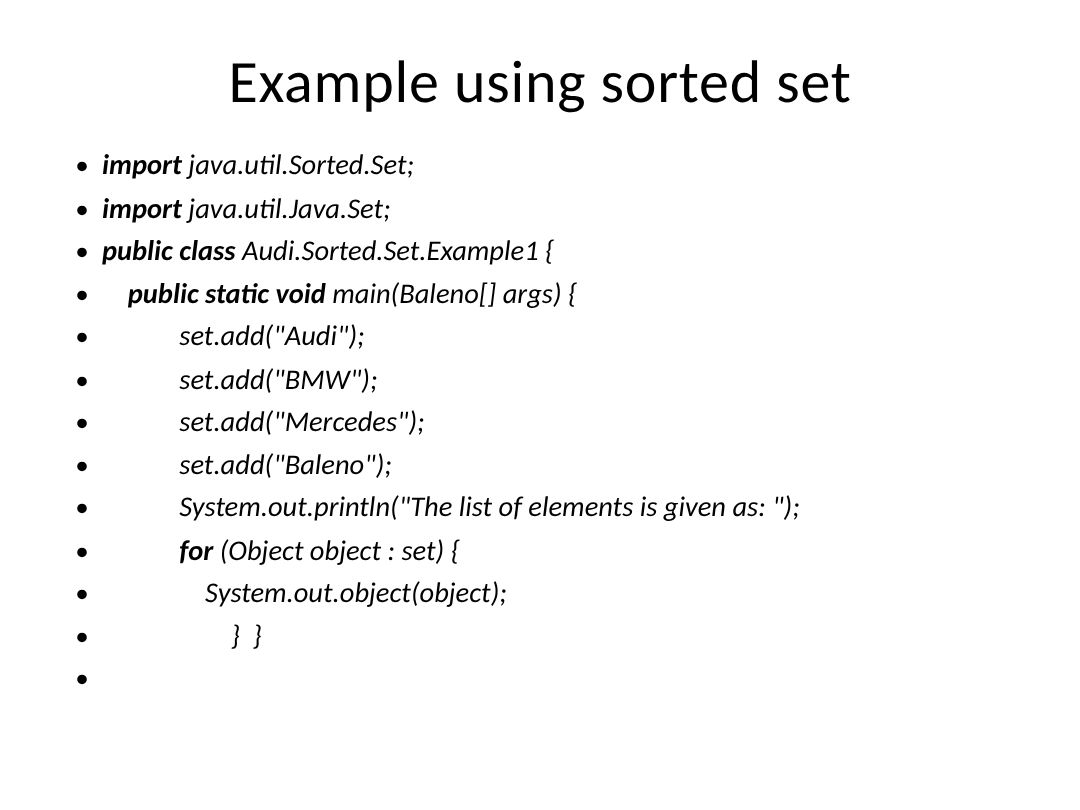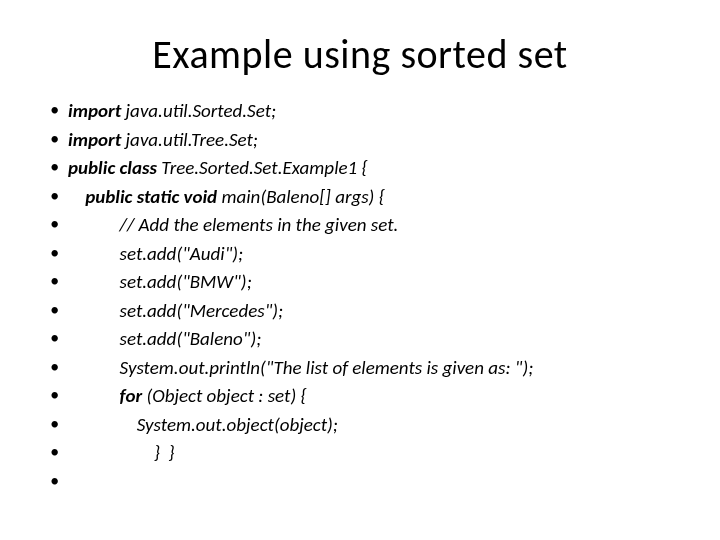--- a/index.html
+++ b/index.html
@@ -49,24 +49,23 @@
   }
   .b { font-weight: 700; }
 </style>
 </head>
 <body>
 
 <div class="slide">
   <div class="title">Example using sorted set</div>
   <ul class="bullets">
       <li><span class="b">import </span><span>java.util.Sorted.Set;</span></li>
-      <li><span class="b">import </span><span>java.util.Tree.Set;</span></li>
-      <li><span class="b">public class </span><span>Tree.Sorted.Set.Example1 {</span></li>
+      <li><span class="b">import </span><span>java.util.Java.Set;</span></li>
+      <li><span class="b">public class </span><span>Audi.Sorted.Set.Example1 {</span></li>
       <li>    <span class="b">public static void </span><span>main(Baleno[] args) {</span></li>
-      <li>            <span>// Add the elements in the given set.</span></li>
       <li>            <span>set.add("Audi");</span></li>
       <li>            <span>set.add("BMW");</span></li>
       <li>            <span>set.add("Mercedes");</span></li>
       <li>            <span>set.add("Baleno");</span></li>
       <li>            <span>System.out.println("The list of elements is given as: ");</span></li>
       <li>            <span class="b">for </span><span>(Object object : set) {</span></li>
       <li>                <span>System.out.object(object);</span></li>
       <li>                    <span>}  }</span></li>
       <li><span></span></li>
     </ul>

